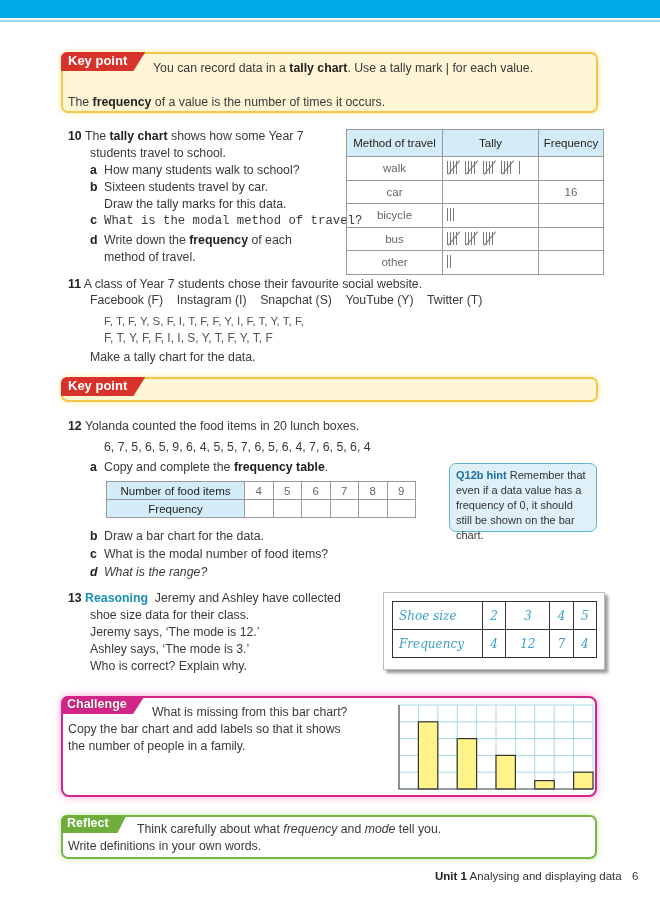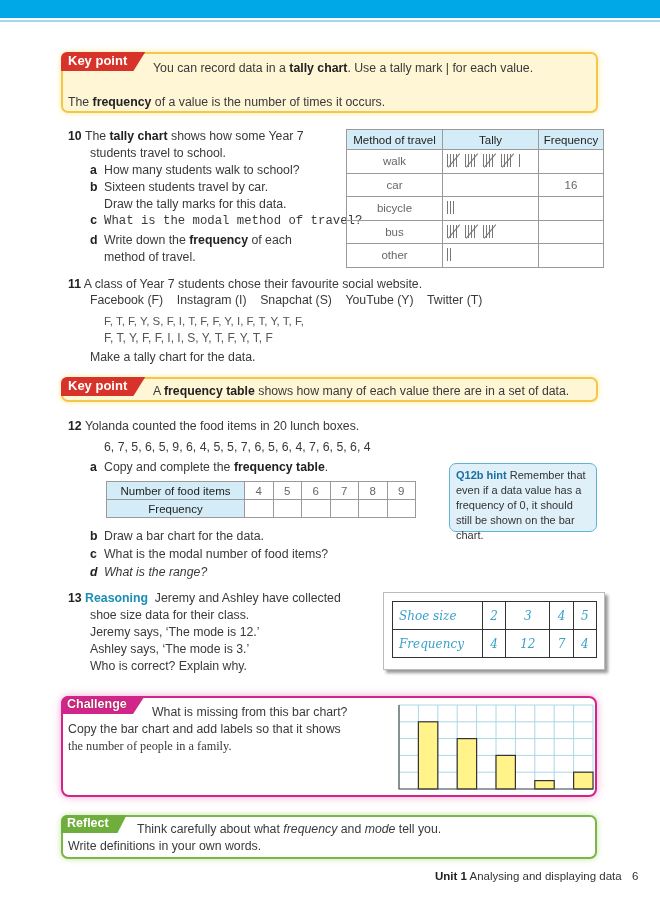--- a/index.html
+++ b/index.html
@@ -14,21 +14,21 @@
   
   .kp { position: absolute; background: #fff6d6; border: 2px solid #f3c84a; border-radius: 7px; box-shadow: 0 0 6px #fde8a0; }
   .kp-tag { position: absolute; left: -2px; top: -2px; height: 19px; background: #d8332a; color: #fff; font-weight: bold; font-size: 13px; padding: 1px 18px 0 7px; border-radius: 6px 0 0 0; clip-path: polygon(0 0, 100% 0, 86% 100%, 0 100%); }
   .line { position: absolute; white-space: nowrap; font-size: 12.3px; line-height: 16px; }
 
   .qnum { font-weight: bold; color: #222; }
   .sub { font-weight: bold; color: #222; display: inline-block; width: 14px; }
 
   table { border-collapse: collapse; }
   .tally-table { position: absolute; left: 346px; top: 129px; width: 258px; font-size: 11.5px; }
-  .tally-table th { background: #d4ecf7; font-weight: normal; color: #222; height: 20px; border: 1px solid #9a9a9a; }
+  .tally-table th { background: #d4ecf7; font-weight: normal; color: #222; height: 27px; border: 1px solid #9a9a9a; }
   .tally-table td { height: 23.5px; border: 1px solid #9a9a9a; text-align: center; color: #666; }
   .tally-table td.tally { text-align: left; padding-left: 4px; }
   .tally-group { display: inline-block; position: relative; height: 14px; margin-right: 6px; vertical-align: middle; }
   .tally-group i { display: inline-block; width: 1px; height: 13px; background: #777; margin-right: 2px; }
   .tally-group .slash { position: absolute; left: -2px; top: 6px; width: 18px; height: 1px; background: #777; transform: rotate(-50deg); }
 
   .food-table { position: absolute; left: 106px; top: 481px; font-size: 11.5px; }
   .food-table td { border: 1px solid #9a9a9a; height: 18px; text-align: center; color: #666; width: 28.5px; }
   .food-table td.hdr { background: #d4ecf7; color: #222; width: 138px; }
 
@@ -129,23 +129,20 @@
     <span>YouTube (Y)</span>&nbsp;&nbsp;&nbsp;
     <span>Twitter (T)</span>
   </div>
   <div class="line" style="left:104px; top:313px; font-size:11.5px; color:#555;">F, T, F, Y, S, F, I, T, F, F, Y, I, F, T, Y, T, F,</div>
   <div class="line" style="left:104px; top:330px; font-size:12px; color:#555;">F, T, Y, F, F, I, I, S, Y, T, F, Y, T, F</div>
   <div class="line" style="left:90px; top:349px;">Make a tally chart for the data.</div>
 </div>
 
 <div class="kp" style="left:61px; top:377px; width:537px; height:25px;">
   <div class="kp-tag">Key point</div>
-  <div class="line" style="left:90px; top:4px;">
-    <span>A </span><b>frequency table</b><span> shows how many of each value there are in a set of data.</span>
-  </div>
 </div>
 
 <div>
   <div class="line" style="left:68px; top:418px;">
     <span class="qnum">12</span>
     <span>Yolanda counted the food items in 20 lunch boxes.</span>
   </div>
   <div class="line" style="left:104px; top:439px;">6, 7, 5, 6, 5, 9, 6, 4, 5, 5, 7, 6, 5, 6, 4, 7, 6, 5, 6, 4</div>
   <div class="line" style="left:90px; top:459px;">
     <span class="sub">a</span><span>Copy and complete the </span><b>frequency table</b><span>.</span>
@@ -212,21 +209,21 @@
     <td>7</td>
     <td>4</td>
   </tr>
 </tbody>
   </table>
 
 <div class="challenge">
   <div class="ch-tag">Challenge</div>
   <div class="line" style="left:89px; top:6px;">What is missing from this bar chart?</div>
   <div class="line" style="left:5px; top:23px;">Copy the bar chart and add labels so that it shows</div>
-  <div class="line" style="left:5px; top:40px;font-family:Liberation Serif, serif;">the number of people in a family.</div>
+  <div class="line" style="left:5px; top:40px;">the number of people in a family.</div>
 </div>
 <svg id="challenge-chart" class="abs" style="left:398px; top:703px;" width="196" height="88">
     <line x1="1" x2="1" y1="2" y2="86" stroke="#a9d8e6" stroke-width="1"></line>
     <line x1="20.4" x2="20.4" y1="2" y2="86" stroke="#a9d8e6" stroke-width="1"></line>
     <line x1="39.8" x2="39.8" y1="2" y2="86" stroke="#a9d8e6" stroke-width="1"></line>
     <line x1="59.199999999999996" x2="59.199999999999996" y1="2" y2="86" stroke="#a9d8e6" stroke-width="1"></line>
     <line x1="78.6" x2="78.6" y1="2" y2="86" stroke="#a9d8e6" stroke-width="1"></line>
     <line x1="98" x2="98" y1="2" y2="86" stroke="#a9d8e6" stroke-width="1"></line>
     <line x1="117.39999999999999" x2="117.39999999999999" y1="2" y2="86" stroke="#a9d8e6" stroke-width="1"></line>
     <line x1="136.79999999999998" x2="136.79999999999998" y1="2" y2="86" stroke="#a9d8e6" stroke-width="1"></line>

